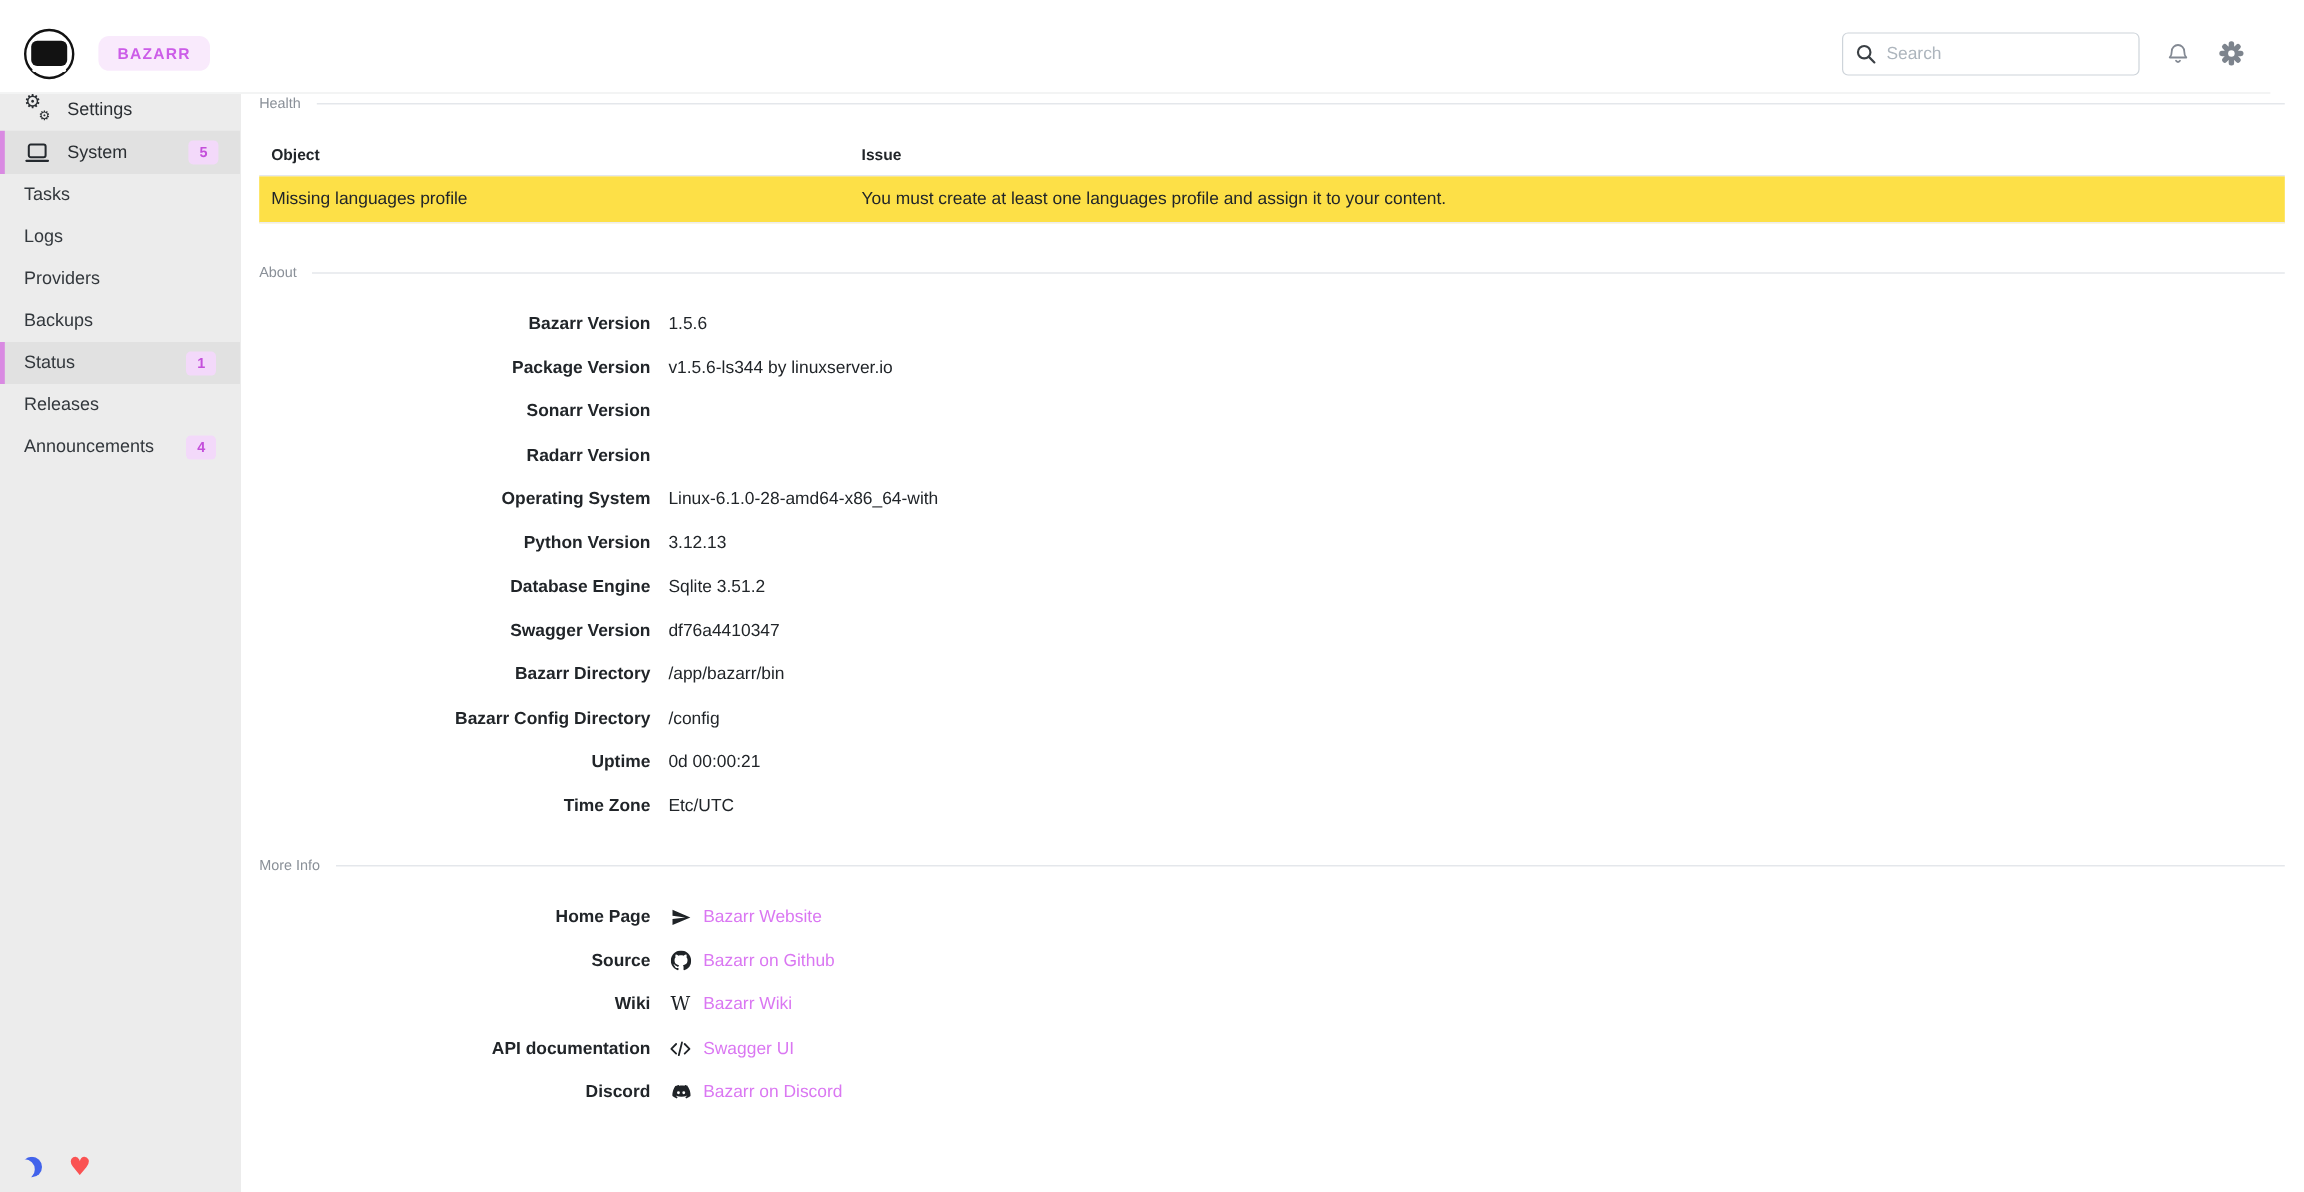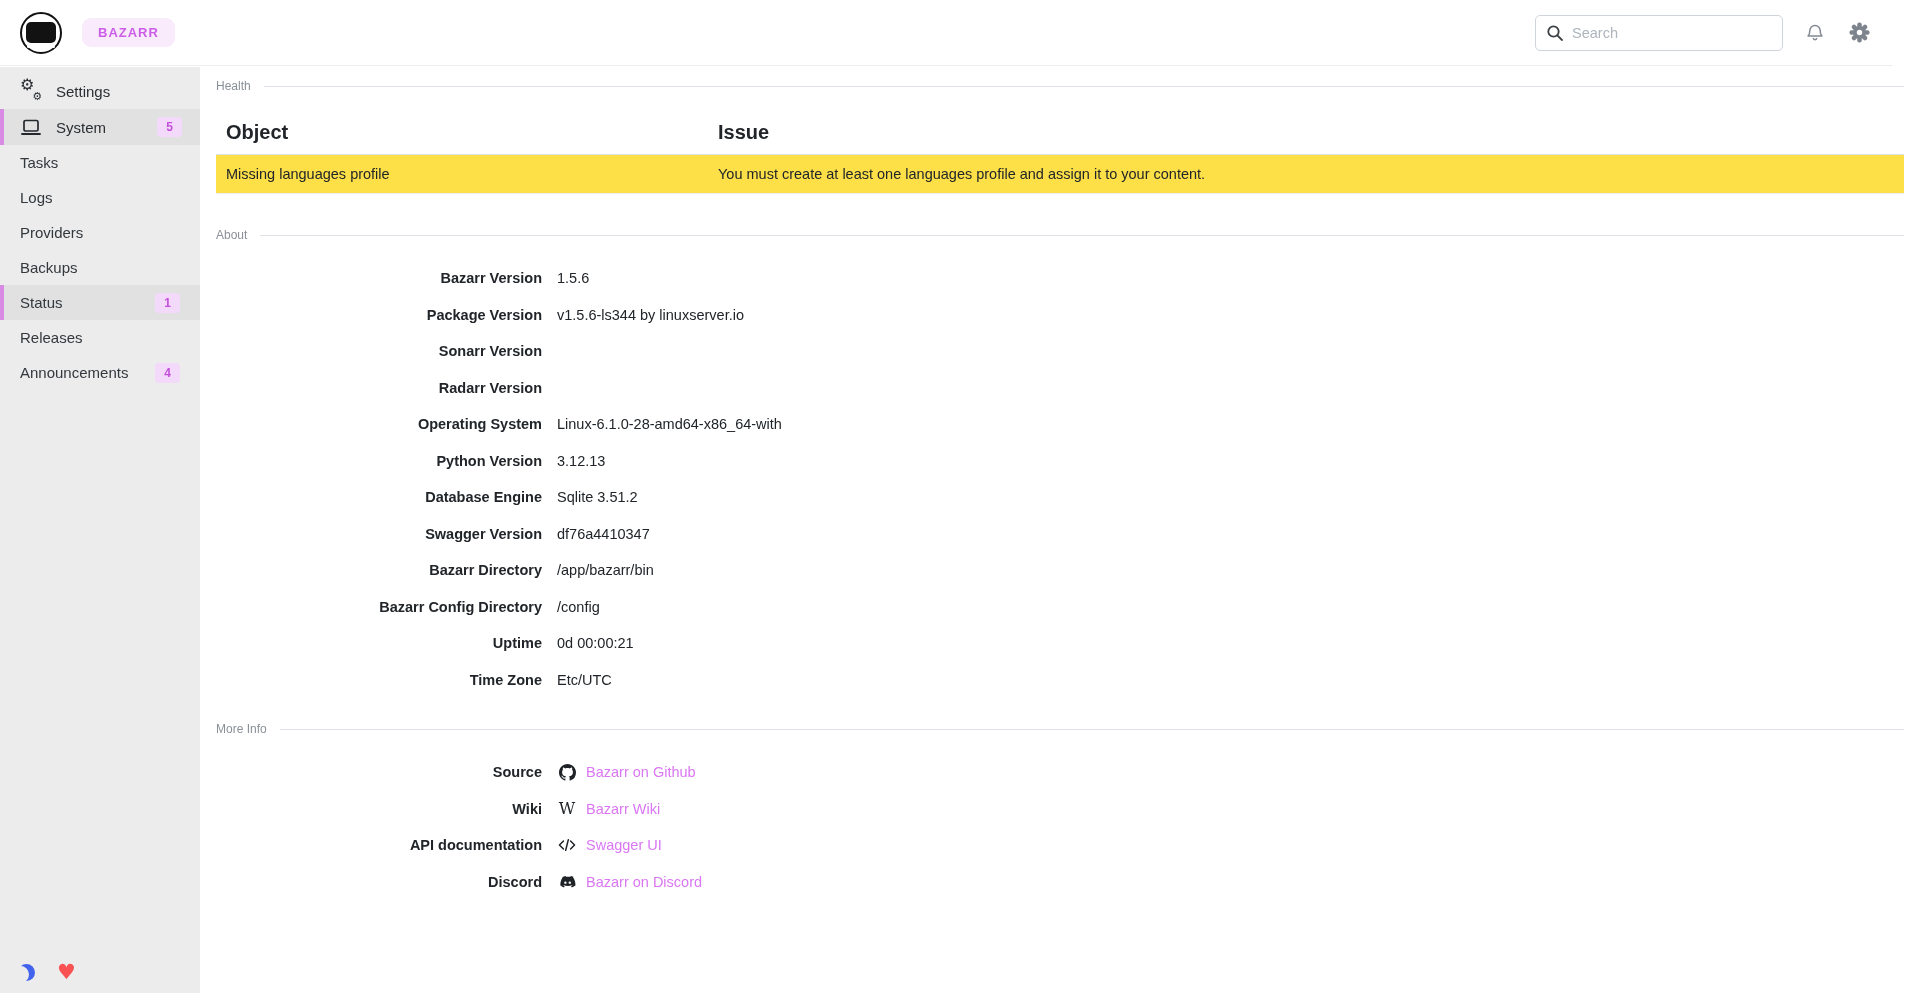--- a/index.html
+++ b/index.html
@@ -17,21 +17,21 @@
     --text:#212529;
   }
   *{box-sizing:border-box;margin:0;padding:0;}
   html,body{width:1920px;height:993px;overflow:hidden;}
   body{
     font-family:"Liberation Sans","DejaVu Sans",sans-serif;
     background:#fff;color:var(--text);
   }
   
   .topbar{
-    position:fixed;top:0;left:0;width:1892px;height:66px;
+    position:fixed;top:12px;left:0;width:1892px;height:66px;
     background:#fff;border-bottom:1px solid #eceded;
     display:flex;align-items:center;padding:0 20px;z-index:20;
   }
   .logo{
     width:42px;height:42px;border-radius:50%;border:2px solid #121212;
     position:relative;flex:0 0 auto;cursor:pointer;background:#fff;
   }
   .logo-screen{position:absolute;left:4px;right:4px;top:8px;bottom:9px;background:#121212;border-radius:5px;}
   .logo-line{position:absolute;left:5px;right:5px;bottom:4px;height:3px;background:#fff;border-radius:2px;}
   .app-badge{
@@ -84,21 +84,21 @@
   
   .main{margin-left:200px;padding:75px 16px 0 16px;}
   .section-title{
     display:flex;align-items:center;gap:13px;height:22px;
     color:var(--title_gray);font-size:12px;font-weight:400;
   }
   .section-title .rule{flex:1;height:1px;background:var(--divider);}
   
   .health-table{margin-top:14px;}
   .ht-head{display:grid;grid-template-columns:492px 1fr;border-bottom:1px solid var(--divider);}
-  .ht-head > div{padding:10px;font-size:20px;font-weight:bold;color:var(--text);}
+  .ht-head > div{padding:10px;font-size:13px;font-weight:bold;color:var(--text);}
   .ht-row{display:grid;grid-template-columns:492px 1fr;background:#fde047;border-bottom:1px solid #ececf0;}
   .ht-row > div{padding:11px 10px;font-size:14.5px;color:var(--text);}
   
   .kv-block{margin-top:14px;}
   .kv-row{
     display:grid;grid-template-columns:326px 1fr;column-gap:15px;
     align-items:center;height:36.5px;font-size:14.5px;
   }
   .kv-label{font-weight:bold;text-align:right;color:var(--text);}
   .kv-value{color:var(--text);}
@@ -286,20 +286,31 @@
       </div>
   </section>
 
   <section class="moreinfo-sec">
     <div class="section-title">
       <span>More Info</span>
       <span class="rule"></span>
     </div>
     <div class="kv-block" id="moreinfo-rows">
         <div class="kv-row">
+      <div class="kv-label">Home Page</div>
+      <div class="kv-value link-cell">
+        <span class="li-icon">
+              <svg width="17" height="17" viewBox="0 0 24 24" fill="#1f2327">
+                <path d="M2 21l21-9L2 3v7l15 2-15 2z"></path>
+              </svg>
+            </span>
+        <a class="ext-link">Bazarr Website</a>
+      </div>
+    </div>
+        <div class="kv-row">
       <div class="kv-label">Source</div>
       <div class="kv-value link-cell">
         <span class="li-icon">
               <svg width="17" height="17" viewBox="0 0 16 16" fill="#1f2327">
                 <path d="M8 0C3.58 0 0 3.58 0 8c0 3.54 2.29 6.53 5.47 7.59.4.07.55-.17.55-.38 0-.19-.01-.82-.01-1.49-2.01.37-2.53-.49-2.69-.94-.09-.23-.48-.94-.82-1.13-.28-.15-.68-.52-.01-.53.63-.01 1.08.58 1.23.82.72 1.21 1.87.87 2.33.66.07-.52.28-.87.51-1.07-1.78-.2-3.64-.89-3.64-3.95 0-.87.31-1.59.82-2.15-.08-.2-.36-1.02.08-2.12 0 0 .67-.21 2.2.82.64-.18 1.32-.27 2-.27s1.36.09 2 .27c1.53-1.04 2.2-.82 2.2-.82.44 1.1.16 1.92.08 2.12.51.56.82 1.27.82 2.15 0 3.07-1.87 3.75-3.65 3.95.29.25.54.73.54 1.48 0 1.07-.01 1.93-.01 2.2 0 .21.15.46.55.38A8.01 8.01 0 0 0 16 8c0-4.42-3.58-8-8-8z"></path>
               </svg>
             </span>
         <a class="ext-link">Bazarr on Github</a>
       </div>
     </div>

